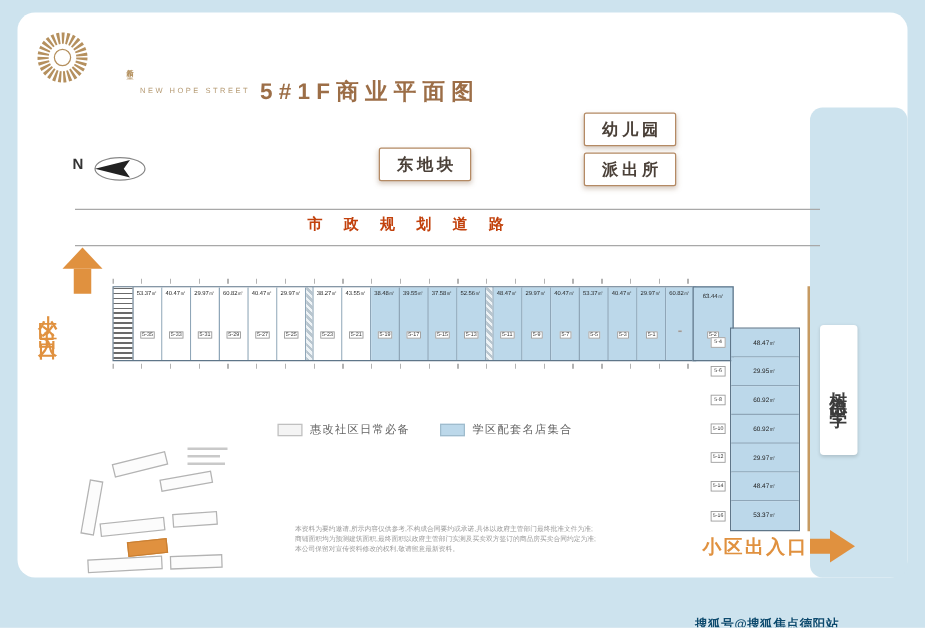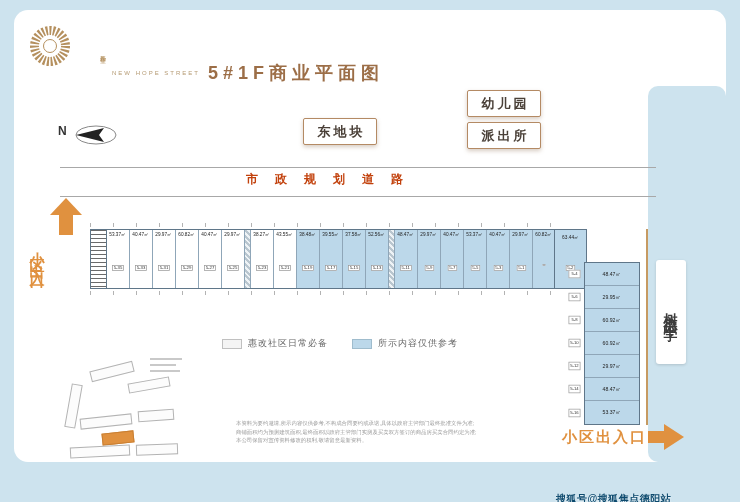--- a/index.html
+++ b/index.html
@@ -257,21 +257,21 @@
       <div class="wrow">
         <span class="uid">5-16</span>
         <span class="area">53.37㎡</span>
       </div>
     </div>
   <div class="tanline"></div>
 
   <div class="sw sw1"></div>
   <div class="swlbl swlbl1">惠改社区日常必备</div>
   <div class="sw sw2"></div>
-  <div class="swlbl swlbl2">所示内容仅供参考</div>
+  <div class="swlbl swlbl2">学区配套名店集合</div>
 
   <div class="mini">
     <div class="blk" style="left:40px;top:12px;width:42px;height:9px;transform:rotate(-14deg);"></div>
     <div class="blk" style="left:18px;top:30px;width:9px;height:42px;transform:rotate(10deg);"></div>
     <div class="blk" style="left:78px;top:26px;width:40px;height:8px;transform:rotate(-10deg);"></div>
     <div class="blk" style="left:30px;top:62px;width:50px;height:9px;transform:rotate(-6deg);"></div>
     <div class="blk" style="left:88px;top:56px;width:34px;height:9px;transform:rotate(-4deg);"></div>
     <div class="blk blk-o" style="left:52px;top:78px;width:30px;height:10px;transform:rotate(-6deg);"></div>
     <div class="blk" style="left:20px;top:92px;width:58px;height:9px;transform:rotate(-3deg);"></div>
     <div class="blk" style="left:86px;top:90px;width:40px;height:9px;transform:rotate(-2deg);"></div>

